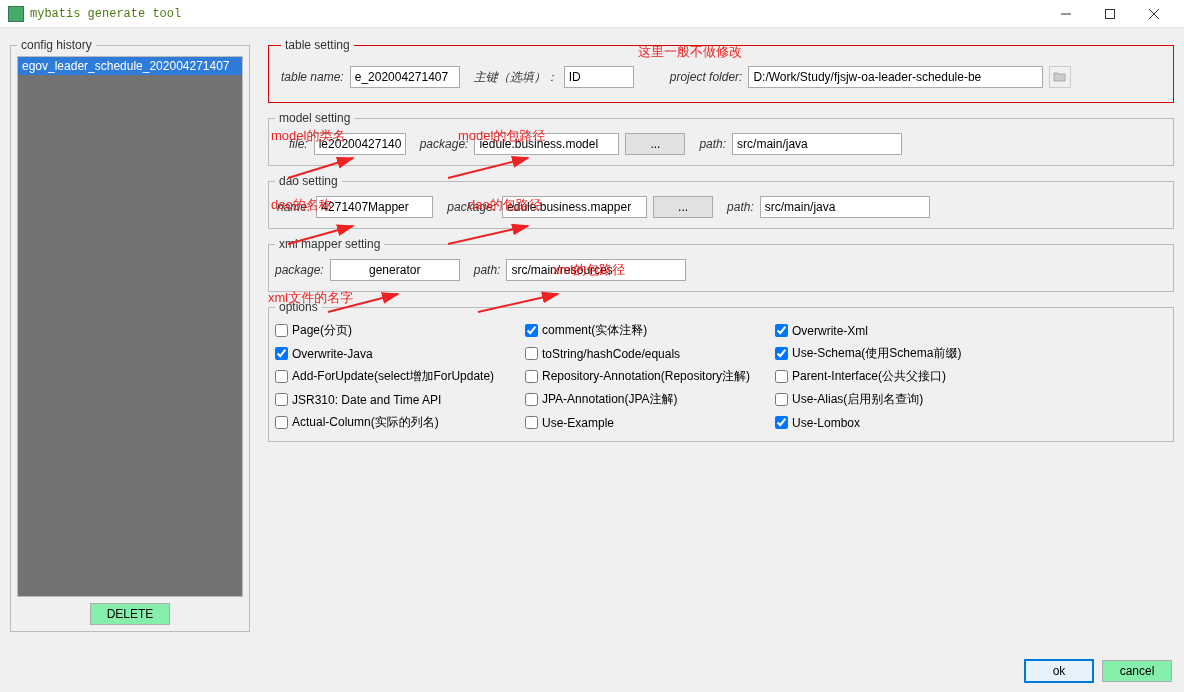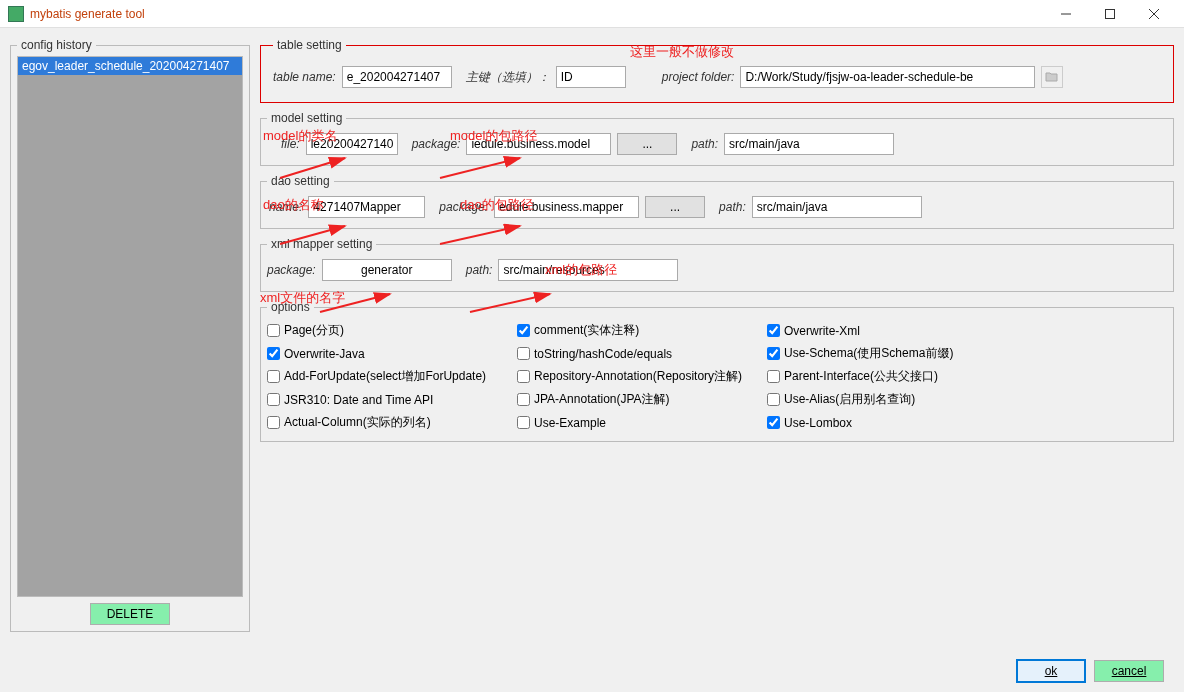--- a/index.html
+++ b/index.html
@@ -15,45 +15,45 @@
 }
 .titlebar {
   height: 28px;
   background: #fff;
   display: flex;
   align-items: center;
   padding: 0 8px;
   border-bottom: 1px solid #e0e0e0;
 }
 .titlebar .icon { width: 16px; height: 16px; margin-right: 6px; background:#4a6; border:1px solid #375; }
-.titlebar .title { flex: 1; color: #c2410c; }
+.titlebar .title { flex: 1; color: #4d7c0f; font-family: Liberation Mono, monospace; }
 .titlebar .winbtn { width: 44px; height: 28px; display:flex; align-items:center; justify-content:center; color:#555; }
 .content {
   display: flex;
   padding: 10px;
-  gap: 10px;
+  gap: 18px;
   height: calc(100% - 28px - 42px);
 }
 .sidebar {
   width: 240px;
   display:flex;
   flex-direction:column;
 }
 fieldset {
   border: 1px solid #bbb;
   margin: 0 0 8px 0;
   padding: 4px 6px 6px 6px;
   position: relative;
 }
 fieldset.redbox { border: 1px solid #d00; }
 legend { padding: 0 4px; color:#333; }
 .history-list {
   flex:1;
   border:1px solid #bbb;
-  background:#a3a3a3;
+  background:#737373;
   overflow:auto;
 }
 .history-item {
   background:#2f7bd9;
   color:#fff;
   padding: 2px 4px;
   white-space:nowrap;
 }
 .delete-btn-row { display:flex; justify-content:center; margin-top:6px; }
 button {
@@ -99,29 +99,28 @@
   grid-template-columns: 250px 250px 250px;
   row-gap: 6px;
   padding: 4px 0;
 }
 .checkbox-item { display:flex; align-items:center; gap:4px; }
 input[type=checkbox] { width:13px; height:13px; margin:0; }
 .footer {
   position:absolute;
   bottom:0;
   left:0;
-  right:8px;
+  right:0;
   height:42px;
   display:flex;
   justify-content:flex-end;
   align-items:center;
   gap:8px;
   padding: 0 12px;
   background:#f0f0f0;
-  text-decoration:underline;
 }
 
 .overlay-svg {
   position:absolute;
   top:0; left:0;
   pointer-events:none;
 }
 </style>
 </head>
 <body>

